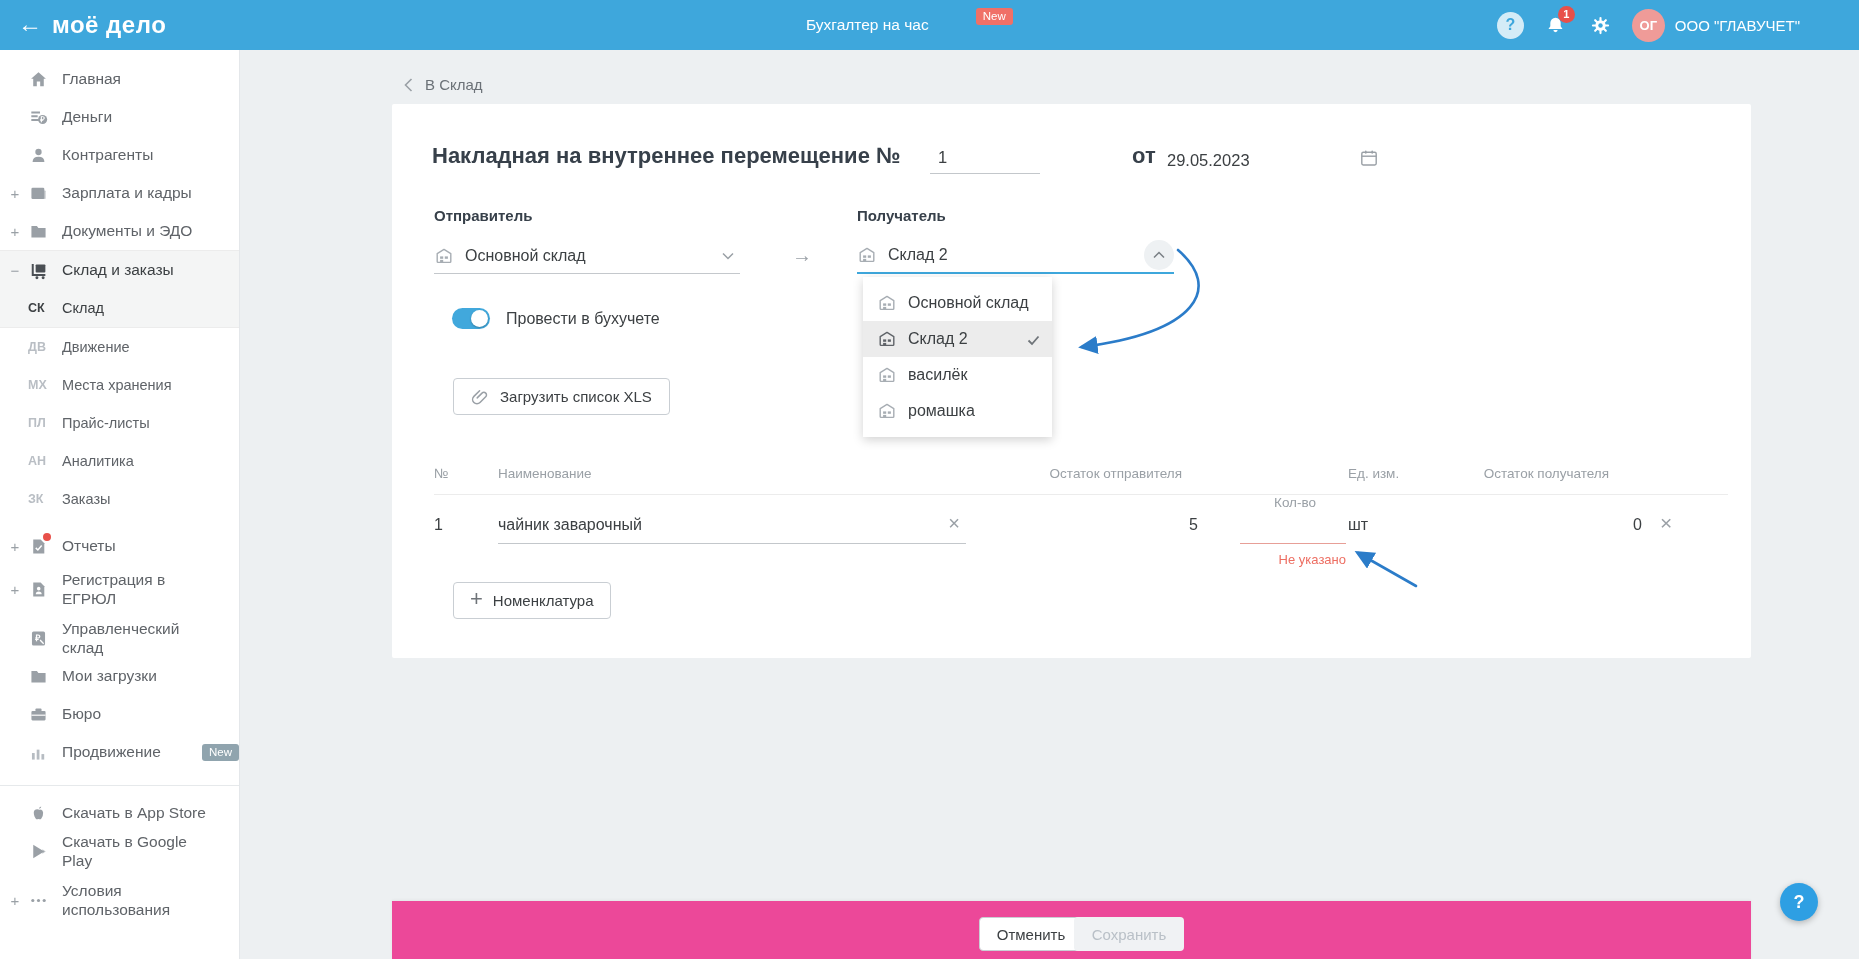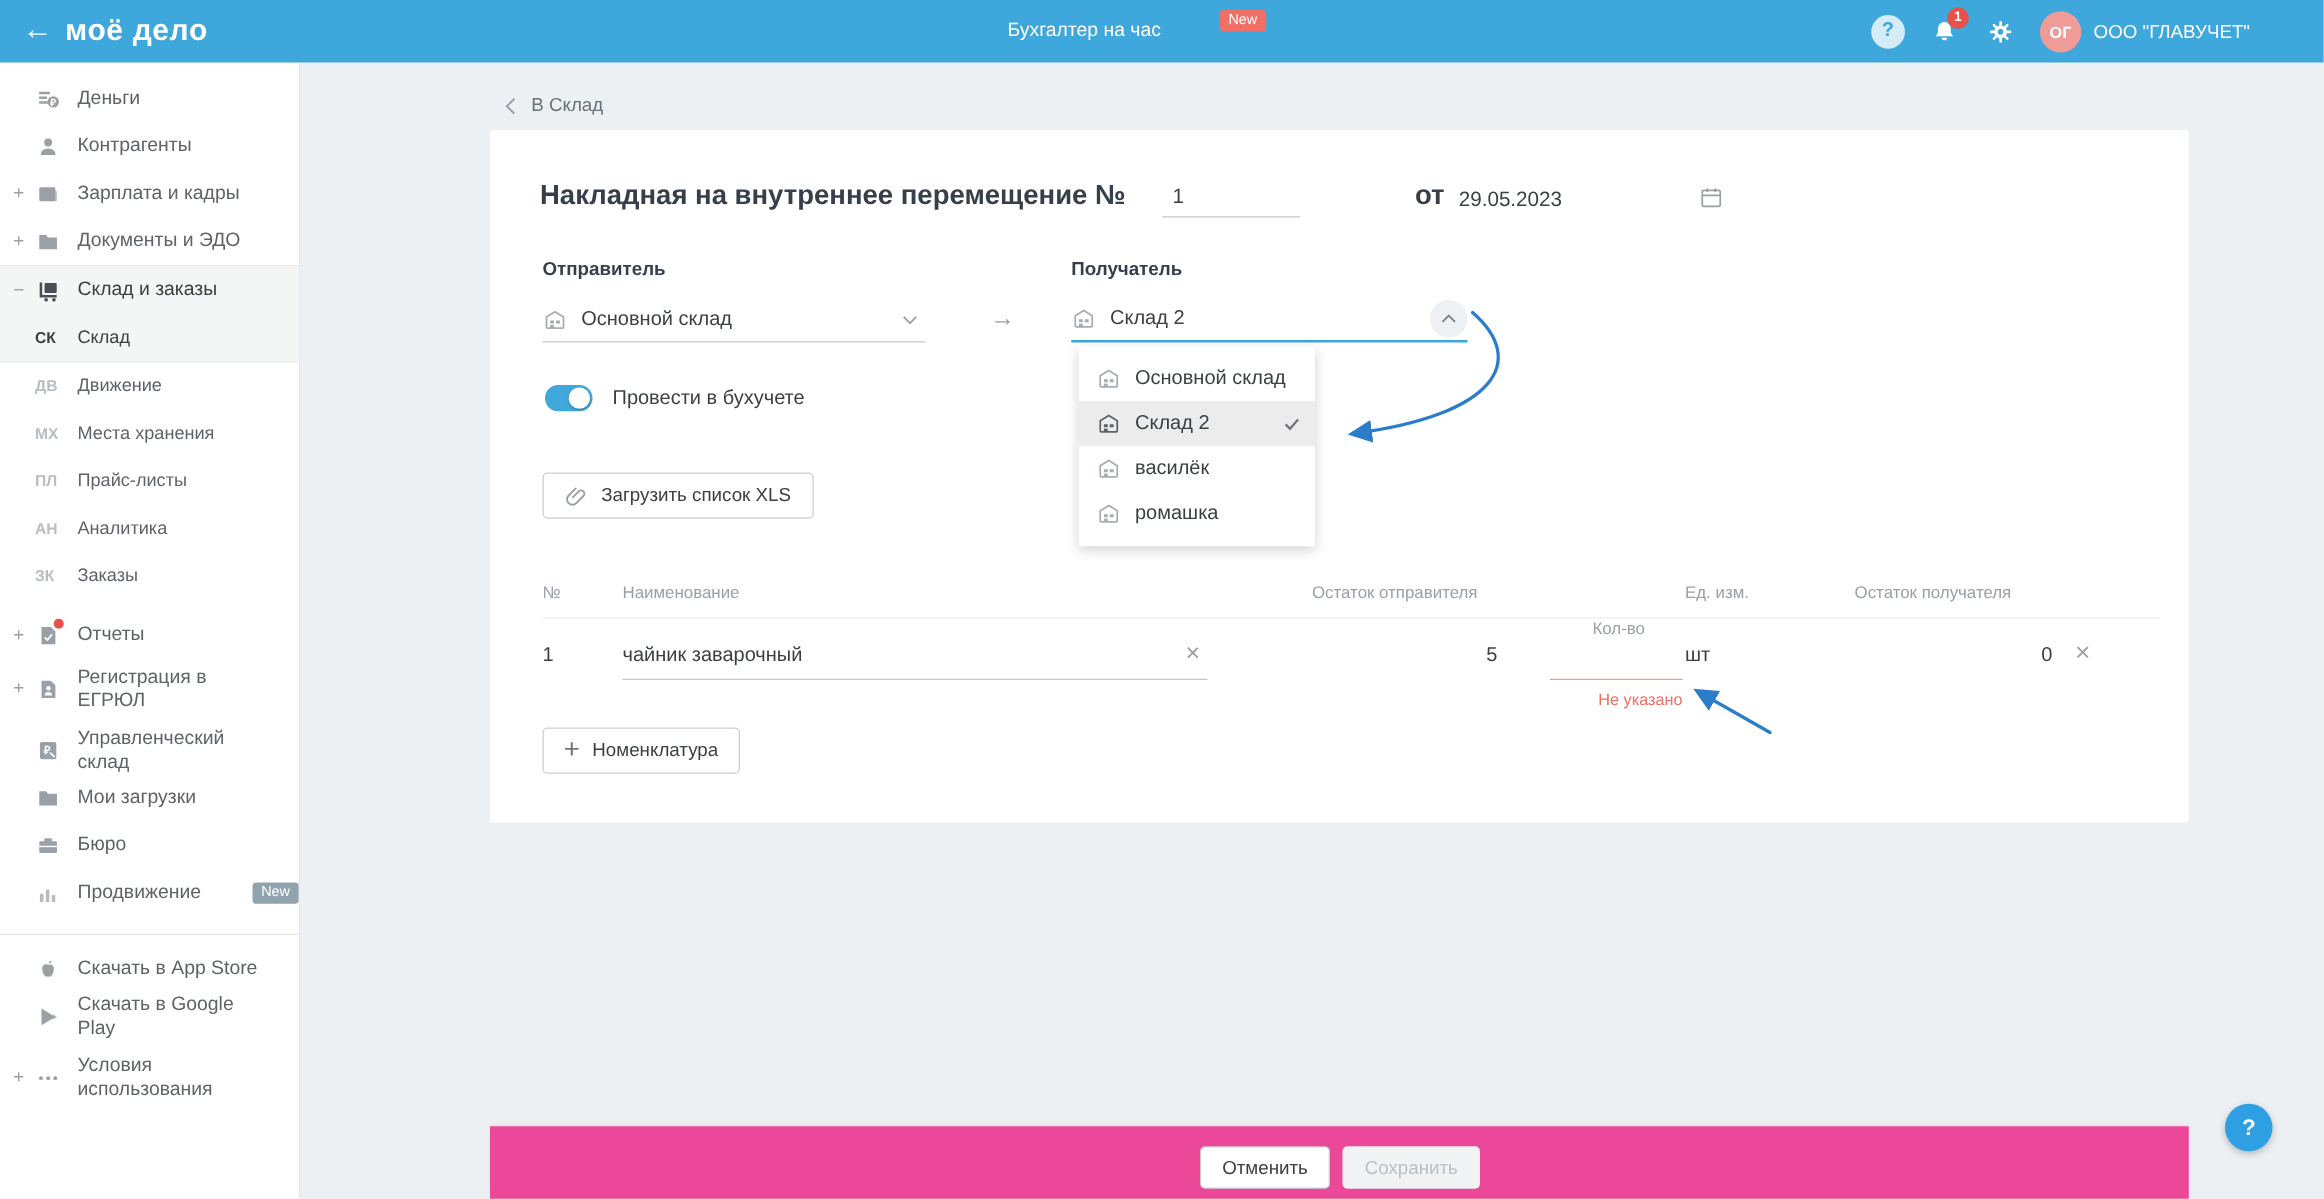--- a/index.html
+++ b/index.html
@@ -57,26 +57,26 @@
 
   .field-label { position:absolute; font-size:15px; font-weight:bold; color:#37404a; }
   .select { position:absolute; height:36px; display:flex; align-items:center; cursor:pointer; }
   .select .wh-icon { color:#a7adb3; margin-right:11px; flex:none; display:flex; }
   .select-value { font-size:16px; color:#3c4043; flex:1; }
   .select-sender { left:42px; top:134px; width:306px; border-bottom:1px solid #c4c8cc; }
   .select-receiver { left:465px; top:134px; width:317px; border-bottom:2px solid #3ea7dc; }
   .chev-circle { width:30px; height:30px; border-radius:50%; background:#eef1f3; display:flex; align-items:center; justify-content:center; flex:none; }
   .arrow-between { position:absolute; left:400px; top:140px; font-size:20px; color:#9aa0a6; }
 
-  .toggle-row { position:absolute; left:44px; top:204px; display:flex; align-items:center; }
+  .toggle-row { position:absolute; left:60px; top:204px; display:flex; align-items:center; }
   .toggle { width:38px; height:21px; border-radius:11px; background:#41a8dc; position:relative; cursor:pointer; flex:none; }
   .toggle-knob { position:absolute; right:2px; top:2px; width:17px; height:17px; border-radius:50%; background:#fff; box-shadow:0 1px 2px rgba(0,0,0,.25); }
   .toggle-label { margin-left:16px; font-size:16px; color:#3c4043; }
 
-  .btn-outline { display:flex; align-items:center; justify-content:center; background:#fff; border:1px solid #c9ced3; border-radius:4px; cursor:pointer; }
+  .btn-outline { display:flex; align-items:center; justify-content:center; background:#fff; border:1px solid #c9ced3; border-radius:4px; cursor:pointer;margin-left:19px; }
   .xls-btn { position:absolute; left:42px; top:274px; height:37px; padding:0 17px; }
   .xls-label { margin-left:11px; font-size:15px; color:#3c4043; }
   .nom-btn { position:absolute; left:42px; top:478px; height:37px; padding:0 16px; }
   .nom-plus { font-size:22px; color:#6f7479; font-weight:400; line-height:1; margin-top:-3px; }
   .nom-label { margin-left:10px; font-size:15px; color:#3c4043; }
 
   .thead { position:absolute; top:362px; left:0; width:1359px; height:20px; font-size:13.5px; color:#9aa0a6; }
   .thead .col { position:absolute; top:0; white-space:nowrap; }
   .thead-divider { position:absolute; top:390px; left:42px; width:1294px; height:1px; background:#ececec; }
 
@@ -145,20 +145,28 @@
         </span>
       </div>
       <div class="avatar">ОГ</div>
       <span class="company">ООО "ГЛАВУЧЕТ"</span>
     </div>
   </div>
 
   <div class="sidebar">
     <div class="side-list">
 
+      <div class="side-item">
+        <span class="side-icon">
+            <svg width="19" height="19" viewBox="0 0 18 18" fill="currentColor">
+              <path d="M9 2.2 16 8.4 H14 V15.5 H10.6 V11 H7.4 V15.5 H4 V8.4 H2 Z"></path>
+            </svg>
+          </span>
+        <span class="side-label">Главная</span>
+      </div>
 
       <div class="side-item">
         <span class="side-icon">
             <svg width="19" height="19" viewBox="0 0 18 18" fill="currentColor">
               <path d="M2.2 3.2h8.2v2H2.2Z M2.2 6.8h6v2h-6Z M2.2 10.4h8.2v2H2.2Z"></path>
               <circle cx="12.9" cy="10.9" r="4.3"></circle>
               <text x="12.9" y="13.7" font-size="7.5" text-anchor="middle" fill="#fff" font-weight="bold">₽</text>
             </svg>
           </span>
         <span class="side-label">Деньги</span>

